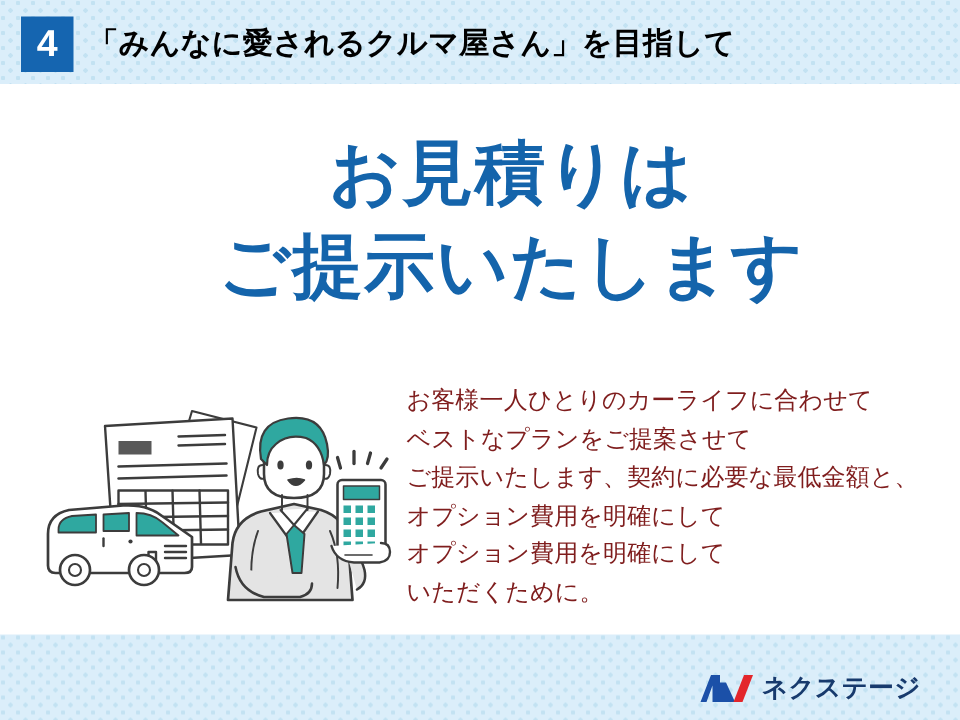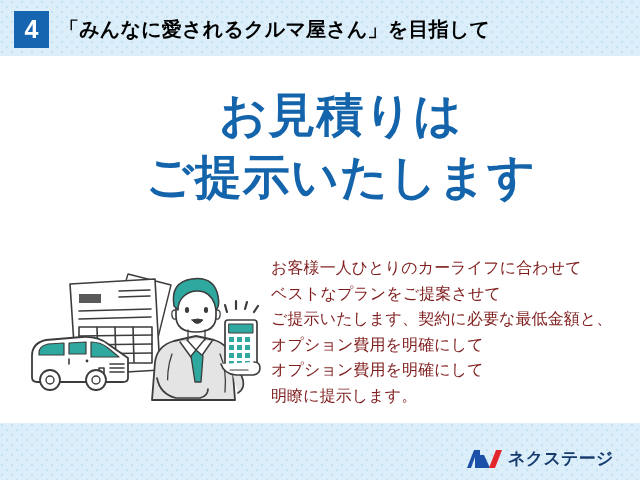--- a/index.html
+++ b/index.html
@@ -150,21 +150,21 @@
     <span class="hl-line">お見積りは</span>
     <span class="hl-line">ご提示いたします</span>
   </div>
 
   <div id="body-copy">
     <span class="bc-line">お客様一人ひとりのカーライフに合わせて</span>
     <span class="bc-line">ベストなプランをご提案させて</span>
     <span class="bc-line">ご提示いたします、契約に必要な最低金額と、</span>
     <span class="bc-line">オプション費用を明確にして</span>
     <span class="bc-line">オプション費用を明確にして</span>
-    <span class="bc-line">明瞭に提示します。</span>
+    <span class="bc-line">いただくために。</span>
   </div>
 
   <div id="illustration">
     <svg viewBox="0 0 250 165" xmlns="http://www.w3.org/2000/svg">
       <g fill="none" stroke="#3c3c3c" stroke-width="1.6" stroke-linecap="round" stroke-linejoin="round">
 
         <g>
           <polygon points="104,16 147,27 126,112 79,100" fill="#ffffff" stroke="#3c3c3c" stroke-width="1.4"></polygon>
         </g>
 

